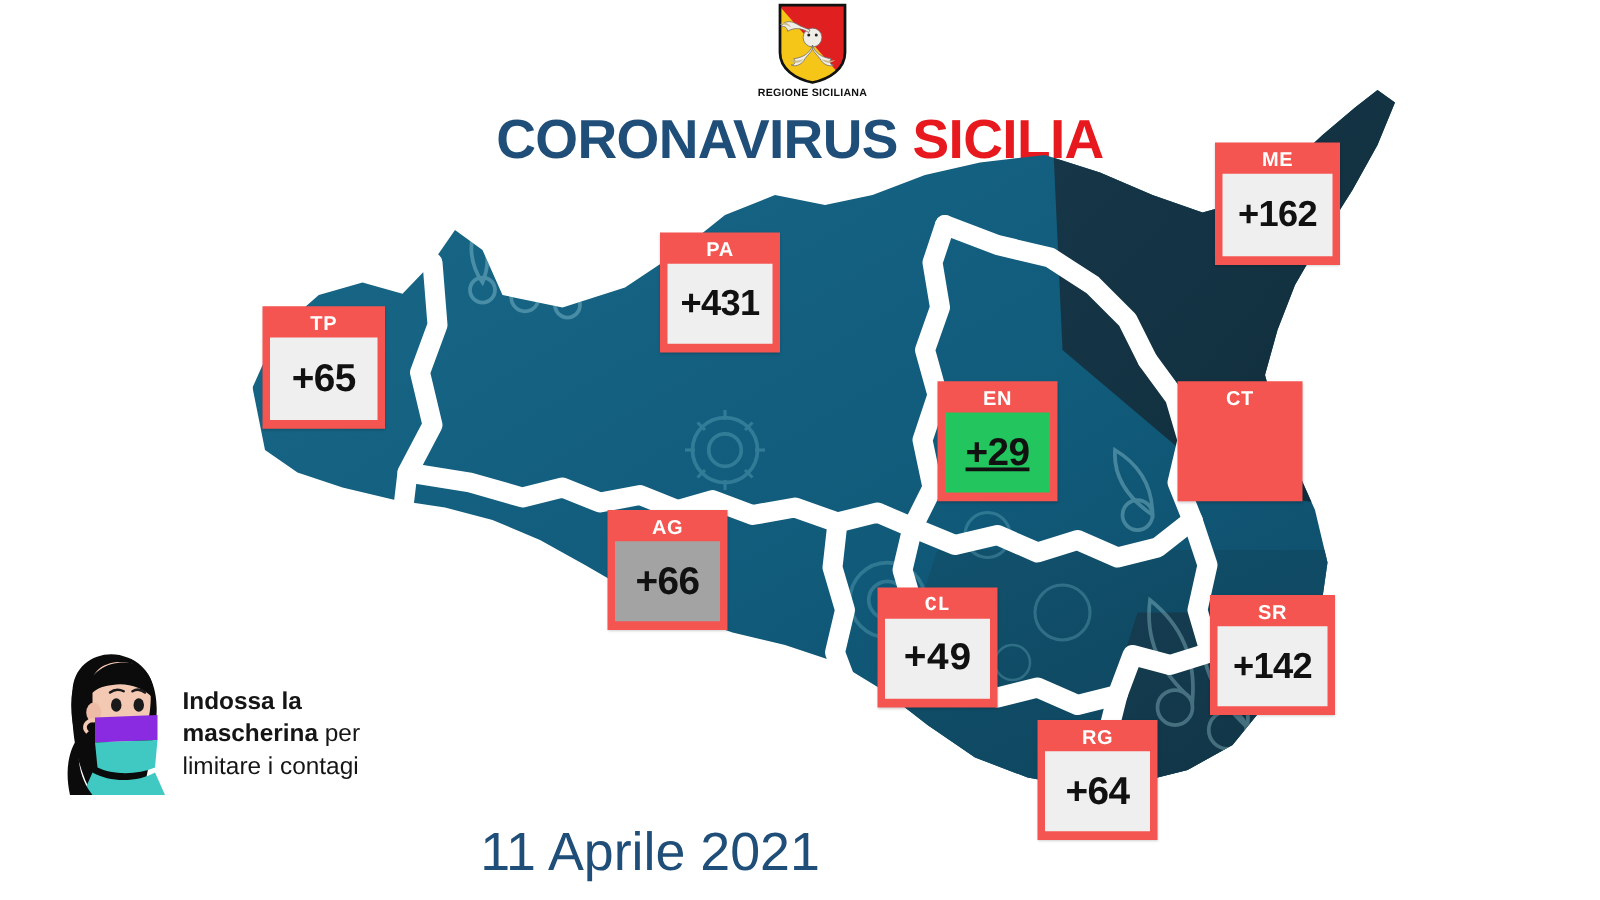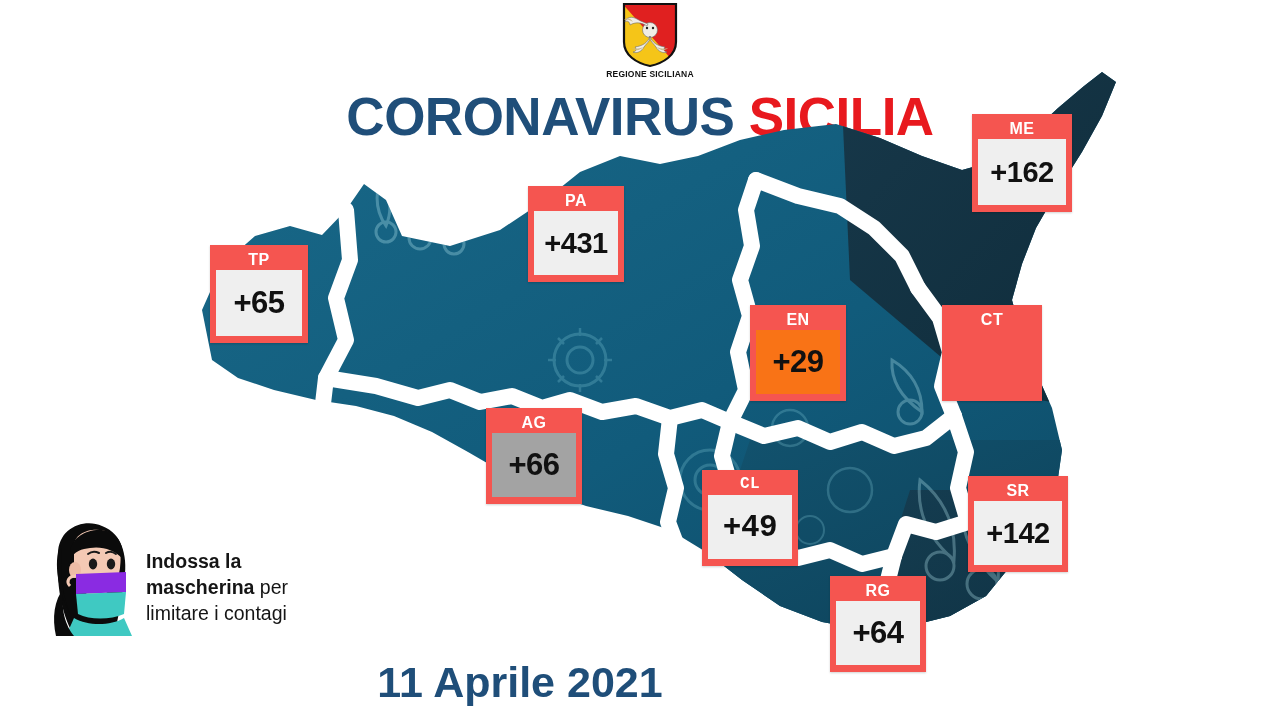--- a/index.html
+++ b/index.html
@@ -40,38 +40,38 @@
     white-space: nowrap;
   }
 
   
   #title {
     position: absolute;
     top: 90px;
     left: 0;
     width: 1280px;
     text-align: center;
-    font-size: 53px;
+    font-size: 44px;
     font-weight: bold;
     letter-spacing: -0.5px;
     line-height: 1;
     white-space: nowrap;
   }
   .title-blue { color: #1F4E79; }
   .title-red  { color: #E8191E; }
 
   
   #date {
     position: absolute;
     top: 661px;
     left: 0;
     width: 1040px;
     text-align: center;
     font-size: 43px;
-    font-weight: bold;
+    font-weight: normal;
     color: #1F4E79;
     letter-spacing: 0px;
     line-height: 1;
   }
 
   
   #map-wrap {
     position: absolute;
     left: 150px;
     top: 60px;
@@ -311,21 +311,21 @@
       <div class="card" style="left: 528px; top: 186px; width: 96px; height: 96px; background: rgb(245, 85, 80);">
         <div class="card-code">PA</div>
         <div class="card-value" style="height: 64px; background: rgb(239, 239, 239); color: rgb(17, 17, 17); font-size: 29px;">+431</div>
       </div>
       <div class="card" style="left: 972px; top: 114px; width: 100px; height: 98px; background: rgb(245, 85, 80);">
         <div class="card-code">ME</div>
         <div class="card-value" style="height: 66px; background: rgb(239, 239, 239); color: rgb(17, 17, 17); font-size: 29px;">+162</div>
       </div>
       <div class="card" style="left: 750px; top: 305px; width: 96px; height: 96px; background: rgb(245, 85, 80);">
         <div class="card-code">EN</div>
-        <div class="card-value" style="height: 64px; background: #f97316; color: rgb(17, 17, 17);">+29</div>
+        <div class="card-value" style="height: 64px; background: #22c55e; color: rgb(17, 17, 17); text-decoration: underline;">+29</div>
       </div>
       <div class="card" style="left: 942px; top: 305px; width: 100px; height: 96px; background: rgb(245, 85, 80);">
         <div class="card-code">CT</div>
       </div>
       <div class="card" style="left: 486px; top: 408px; width: 96px; height: 96px; background: rgb(245, 85, 80);">
         <div class="card-code">AG</div>
         <div class="card-value" style="height: 64px; background: #a3a3a3; color: rgb(17, 17, 17);">+66</div>
       </div>
       <div class="card" style="left: 702px; top: 470px; width: 96px; height: 96px; background: rgb(245, 85, 80); font-family: Liberation Mono, monospace;">
         <div class="card-code">CL</div>

